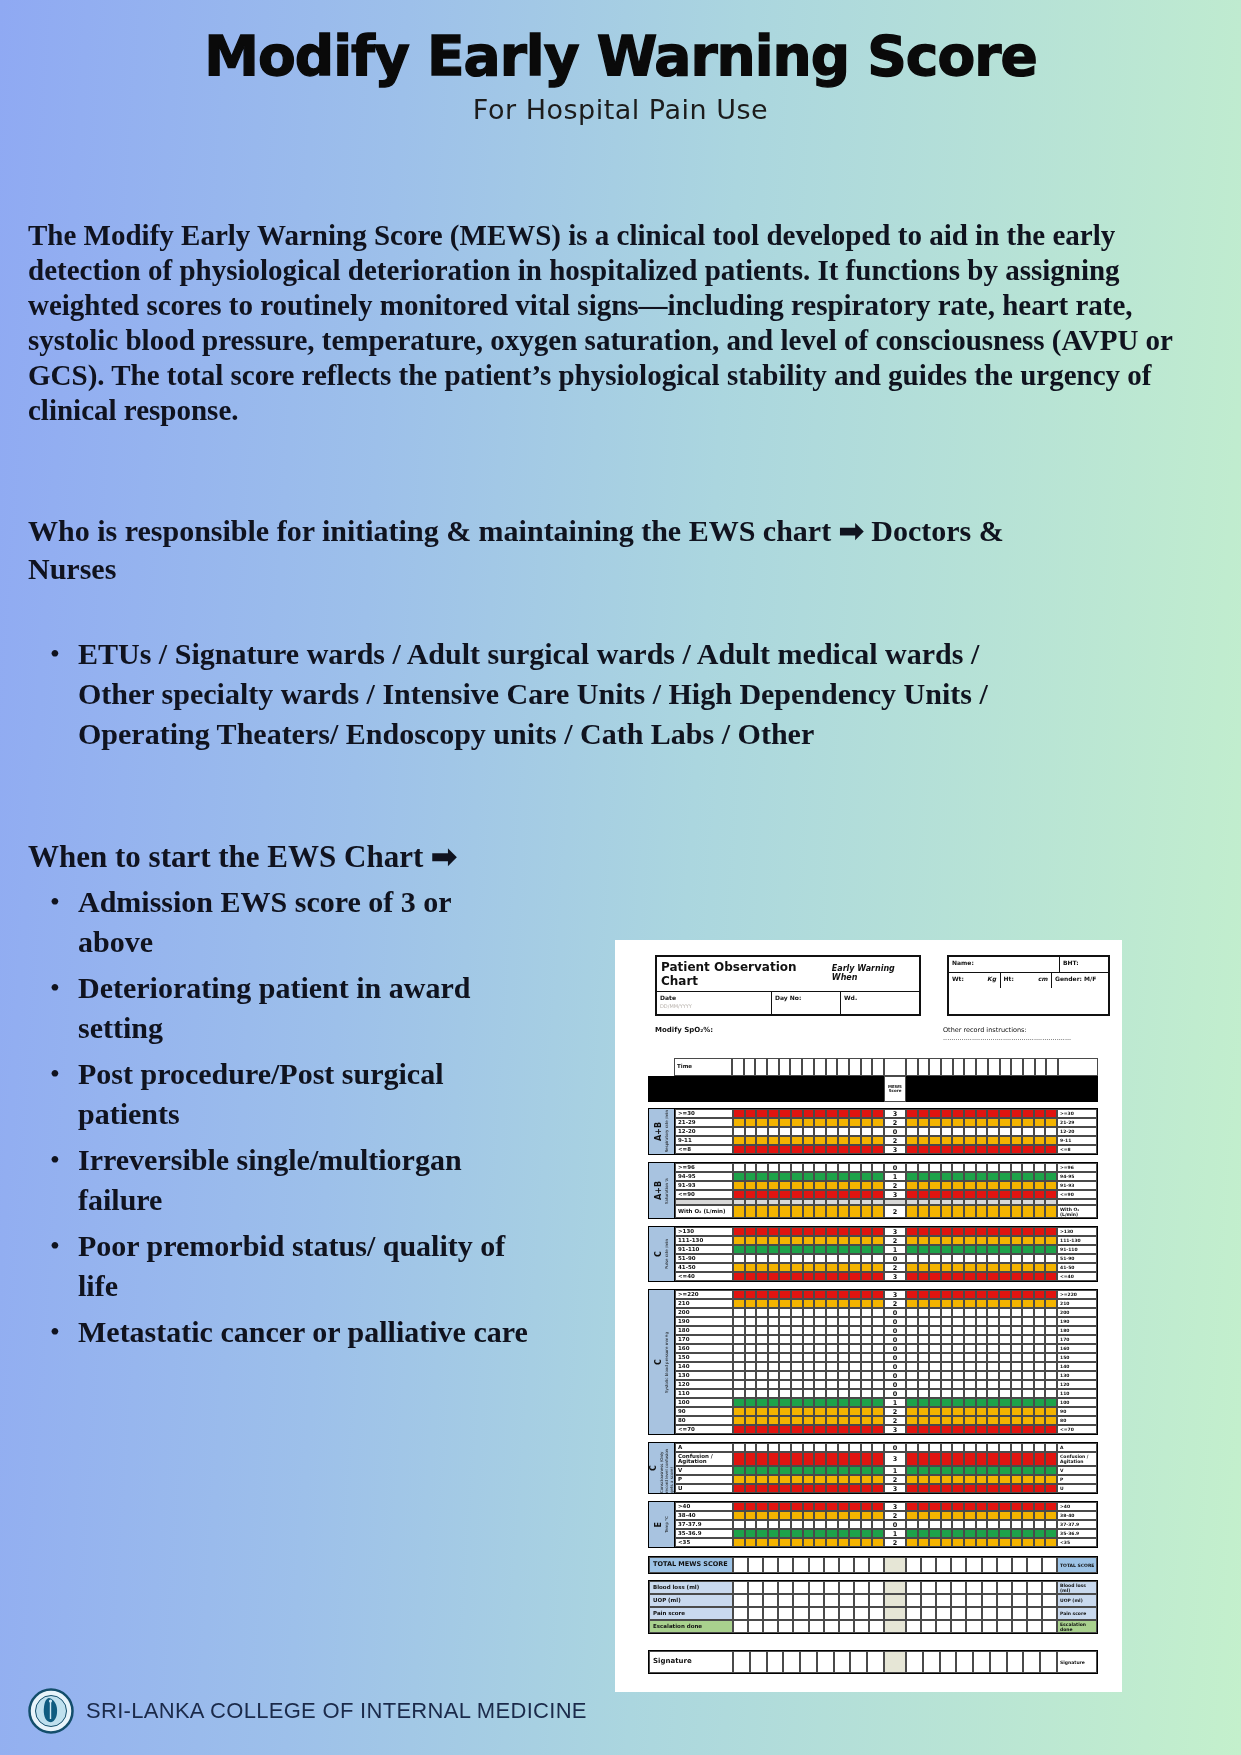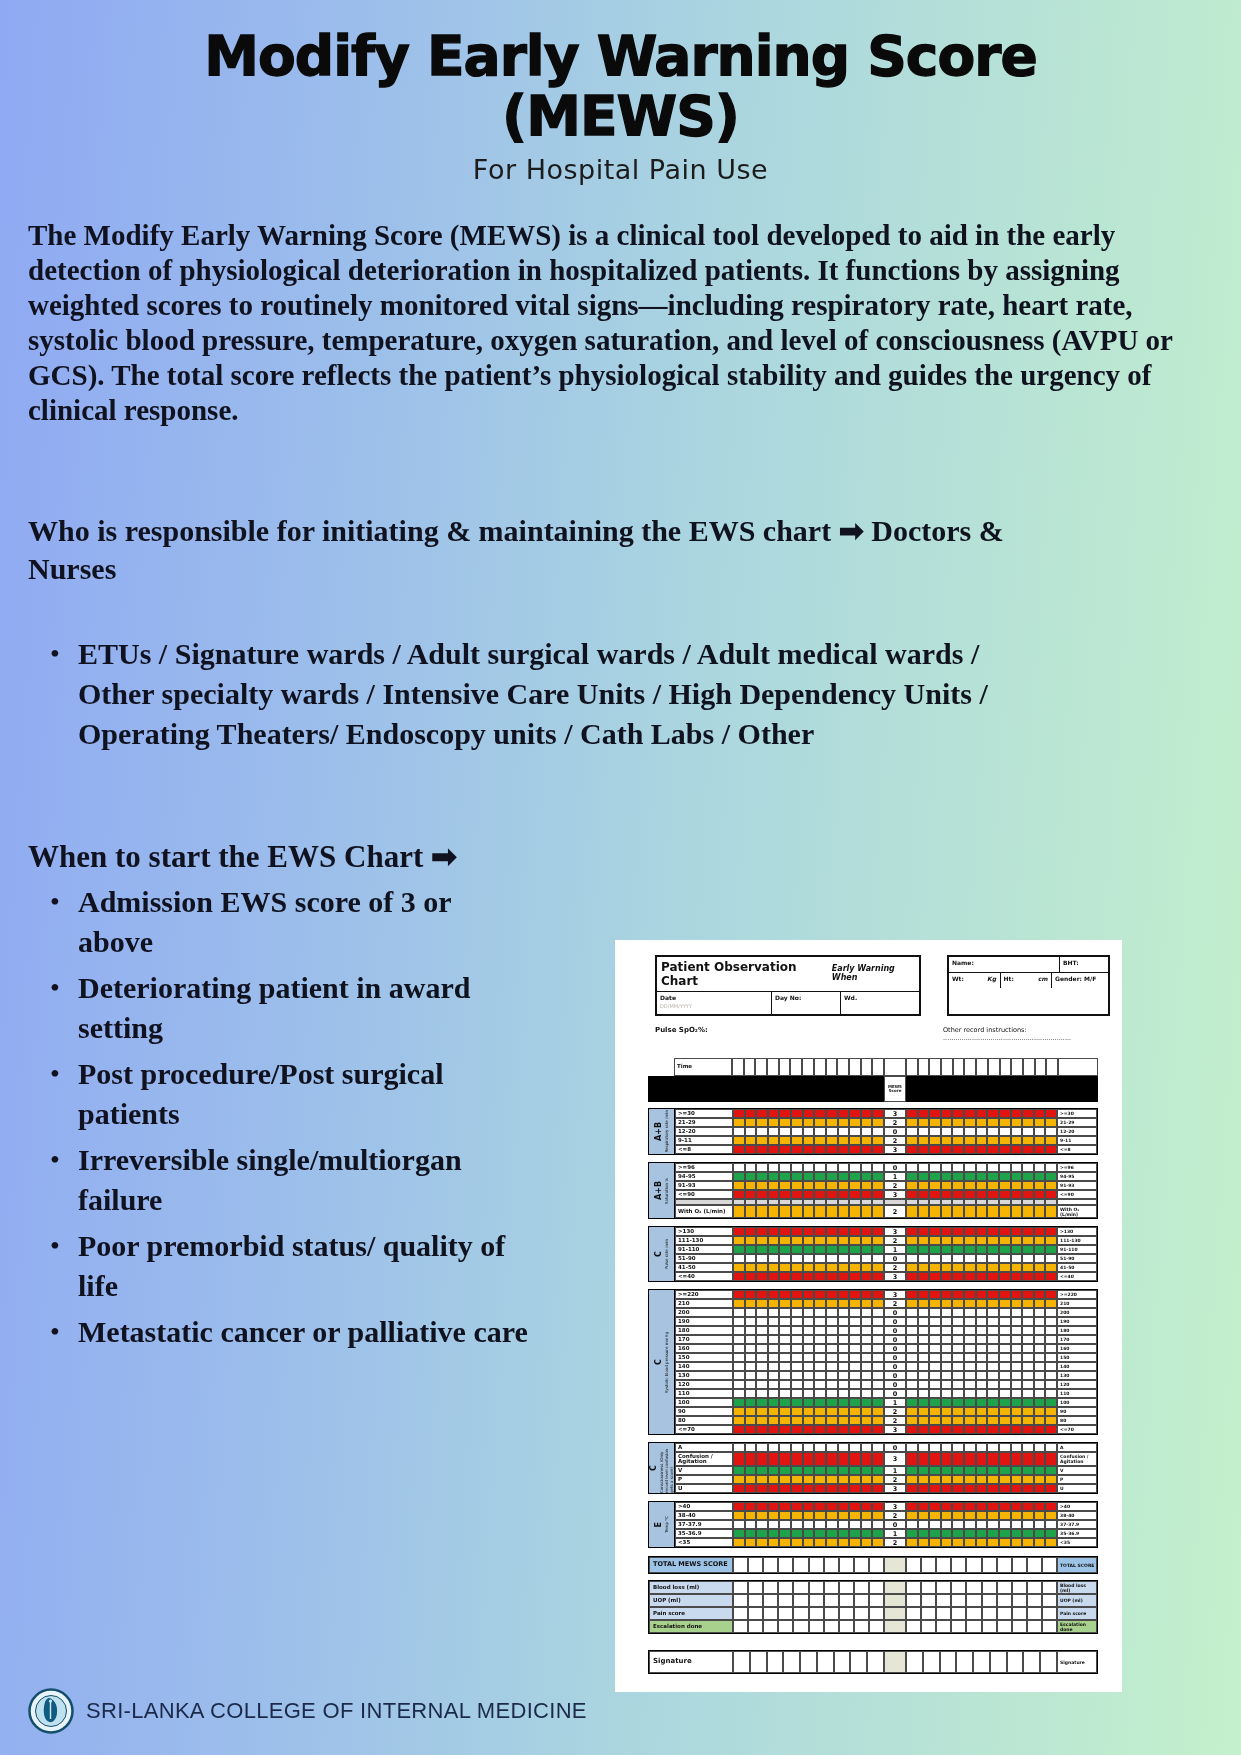--- a/index.html
+++ b/index.html
@@ -74,21 +74,20 @@
   .lab{display:flex;align-items:center;padding-left:3px;font-weight:bold;overflow:hidden;}
   
   .footer{position:absolute;left:28px;top:1688px;display:flex;align-items:center;gap:12px;}
   .org{font-family:"Liberation Sans",sans-serif;font-size:22px;font-weight:500;color:#1b2a4a;letter-spacing:0.3px;}
 </style>
 </head>
 <body>
 
 <div class="title-block">
   <div class="title-l1">Modify Early Warning Score</div>
-  <div class="title-l2">(MEWS)</div>
   <div class="subtitle">For Hospital Pain Use</div>
 </div>
 
 <div class="intro">The Modify Early Warning Score (MEWS) is a clinical tool developed to aid in the early detection of physiological deterioration in hospitalized patients. It functions by assigning weighted scores to routinely monitored vital signs—including respiratory rate, heart rate, systolic blood pressure, temperature, oxygen saturation, and level of consciousness (AVPU or GCS). The total score reflects the patient’s physiological stability and guides the urgency of clinical response.</div>
 
 <div class="q1">Who is responsible for initiating &amp; maintaining the EWS chart ➡ Doctors &amp; Nurses</div>
 
 <div class="where">
   <div id="where-list">
       <div class="bullet">
@@ -158,21 +157,21 @@
         </div>
         <div class="f-ht">
           <span>Ht:</span>
           <span class="unit">cm</span>
         </div>
         <div class="f-gender">Gender: M/F</div>
       </div>
     </div>
   </div>
   <div class="target-row">
-    <div class="target">Pulse SpO₂%:</div>
+    <div class="target">Modify SpO₂%:</div>
     <div class="instructions">Other record instructions: ..............................................................</div>
   </div>
   <div class="form-body" id="form-body">
       <div class="grid timerow" style="grid-template-rows: 18px;">
         <div class="blank"></div>
         <div class="range">Time</div>
         <div class="cell" style="background:#ffffff;"></div>
         <div class="cell" style="background:#ffffff;"></div>
         <div class="cell" style="background:#ffffff;"></div>
         <div class="cell" style="background:#ffffff;"></div>

